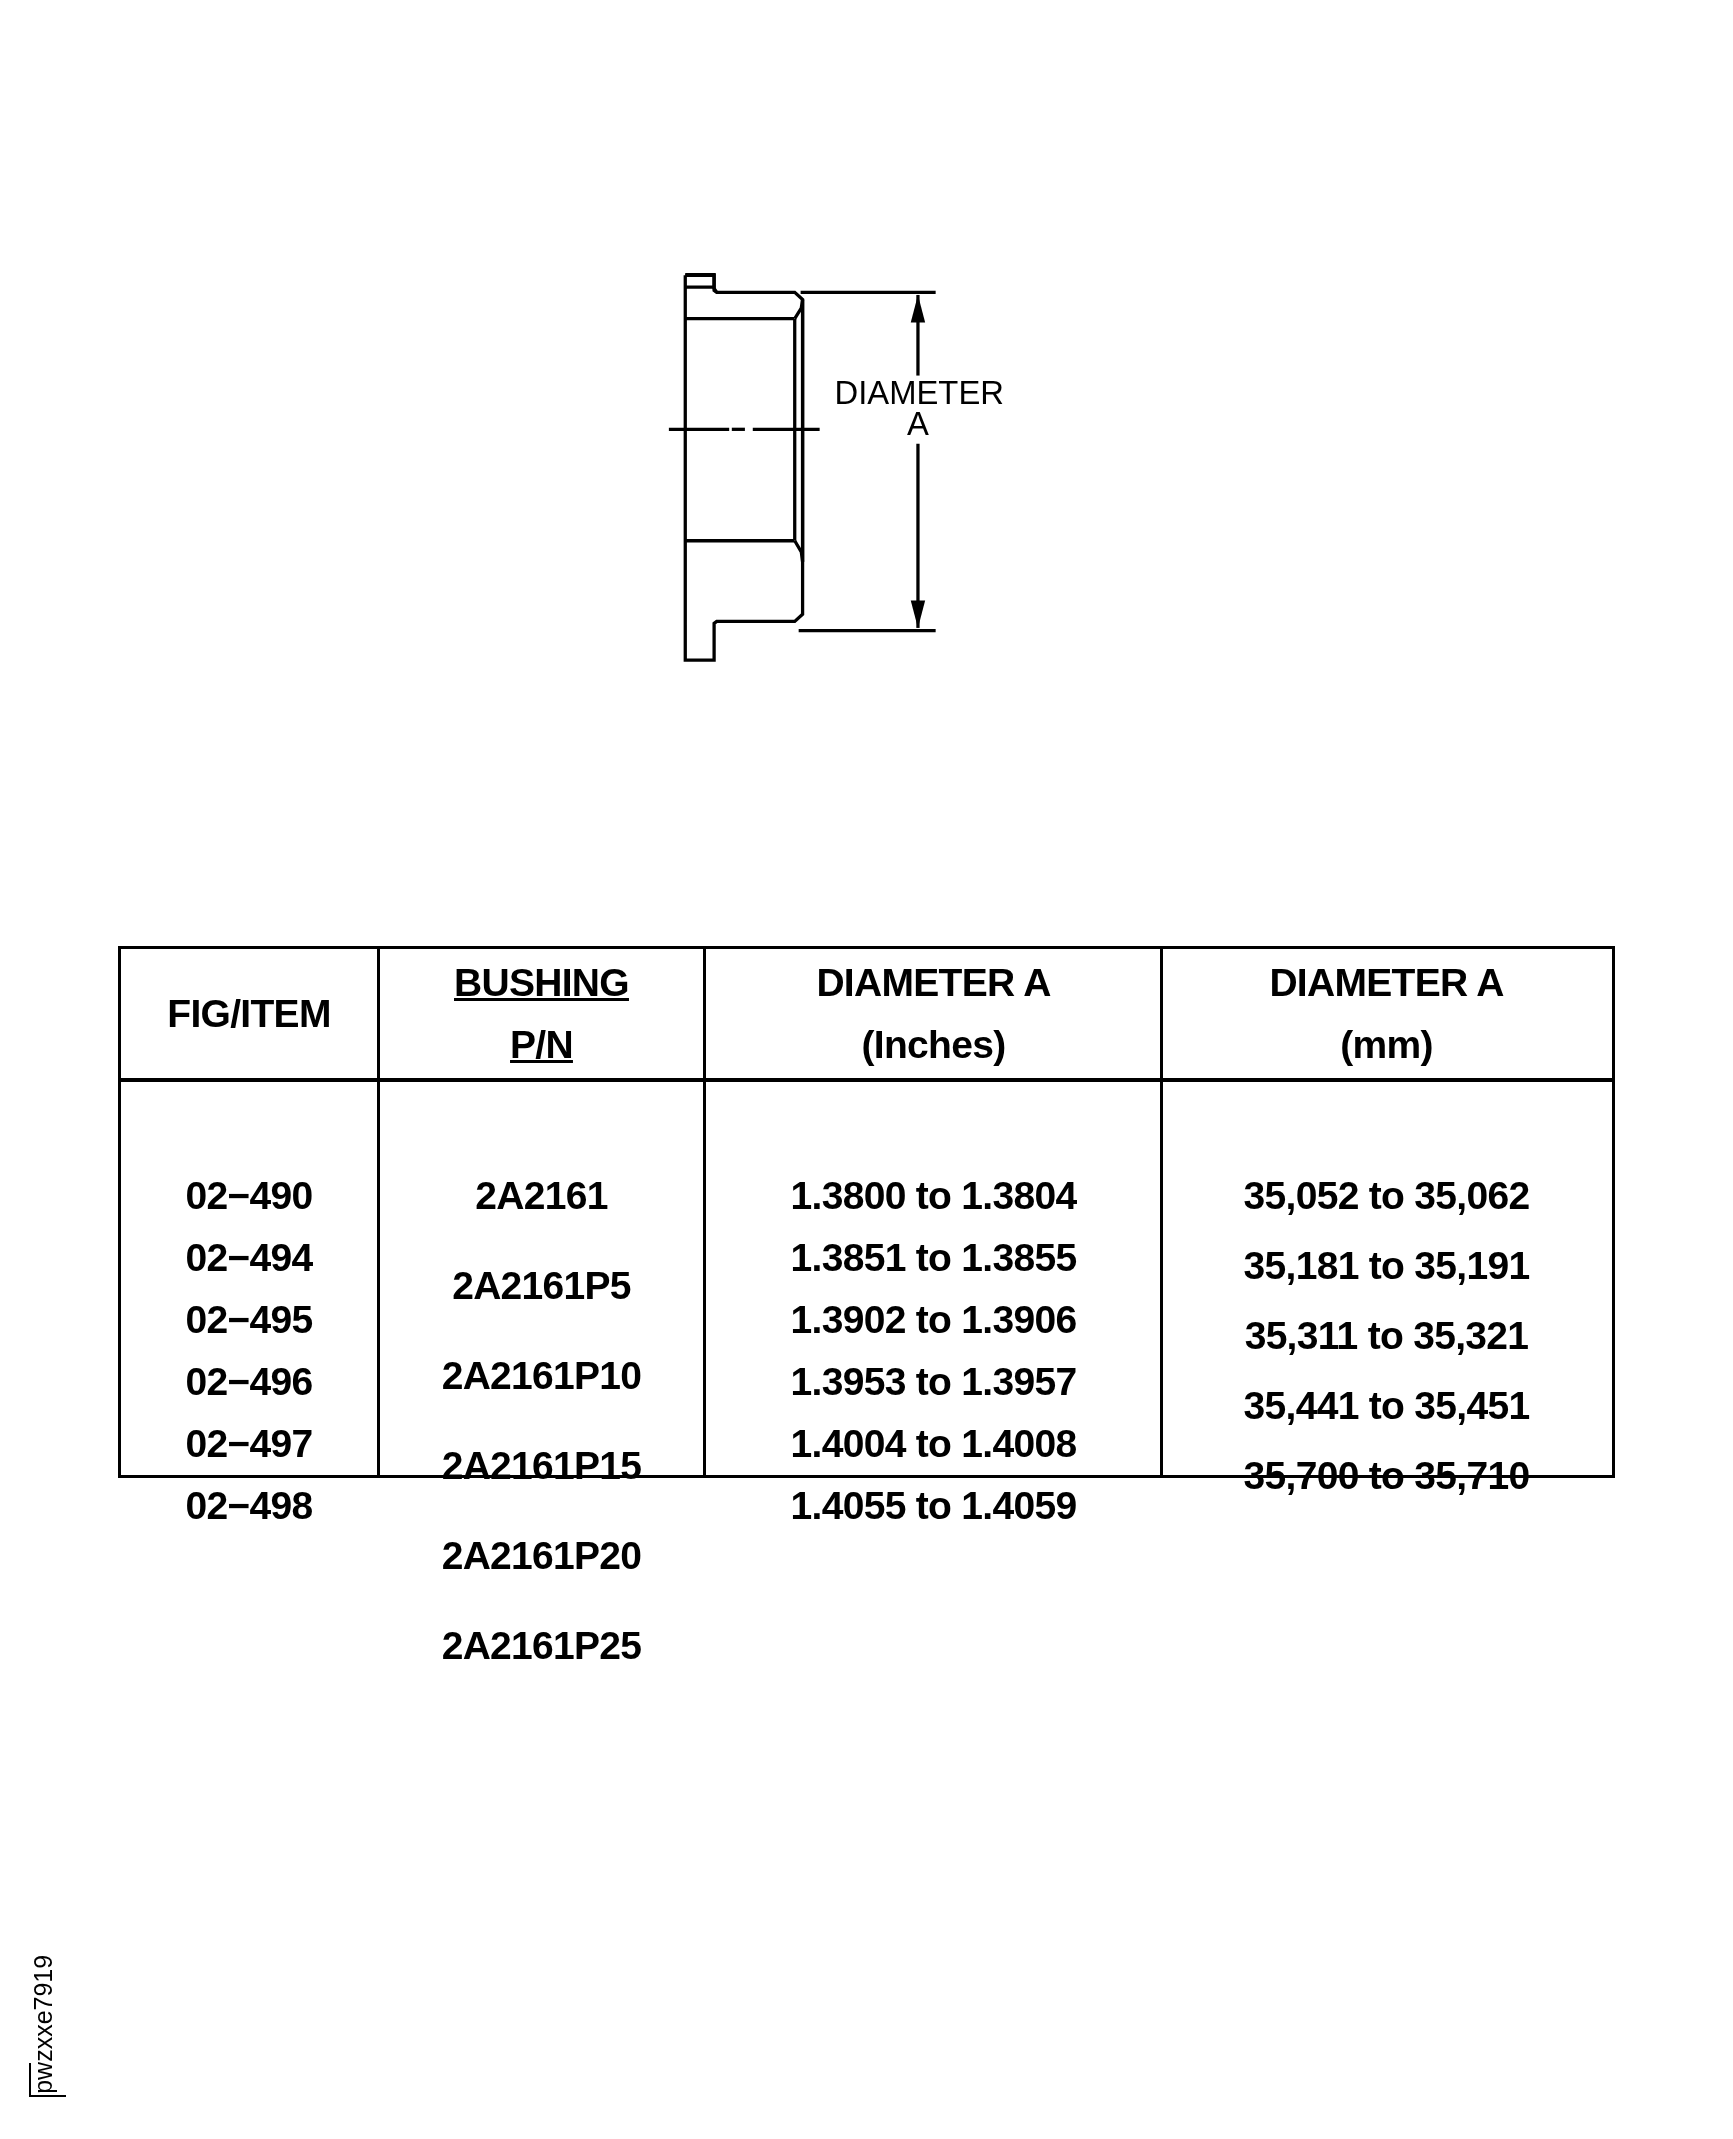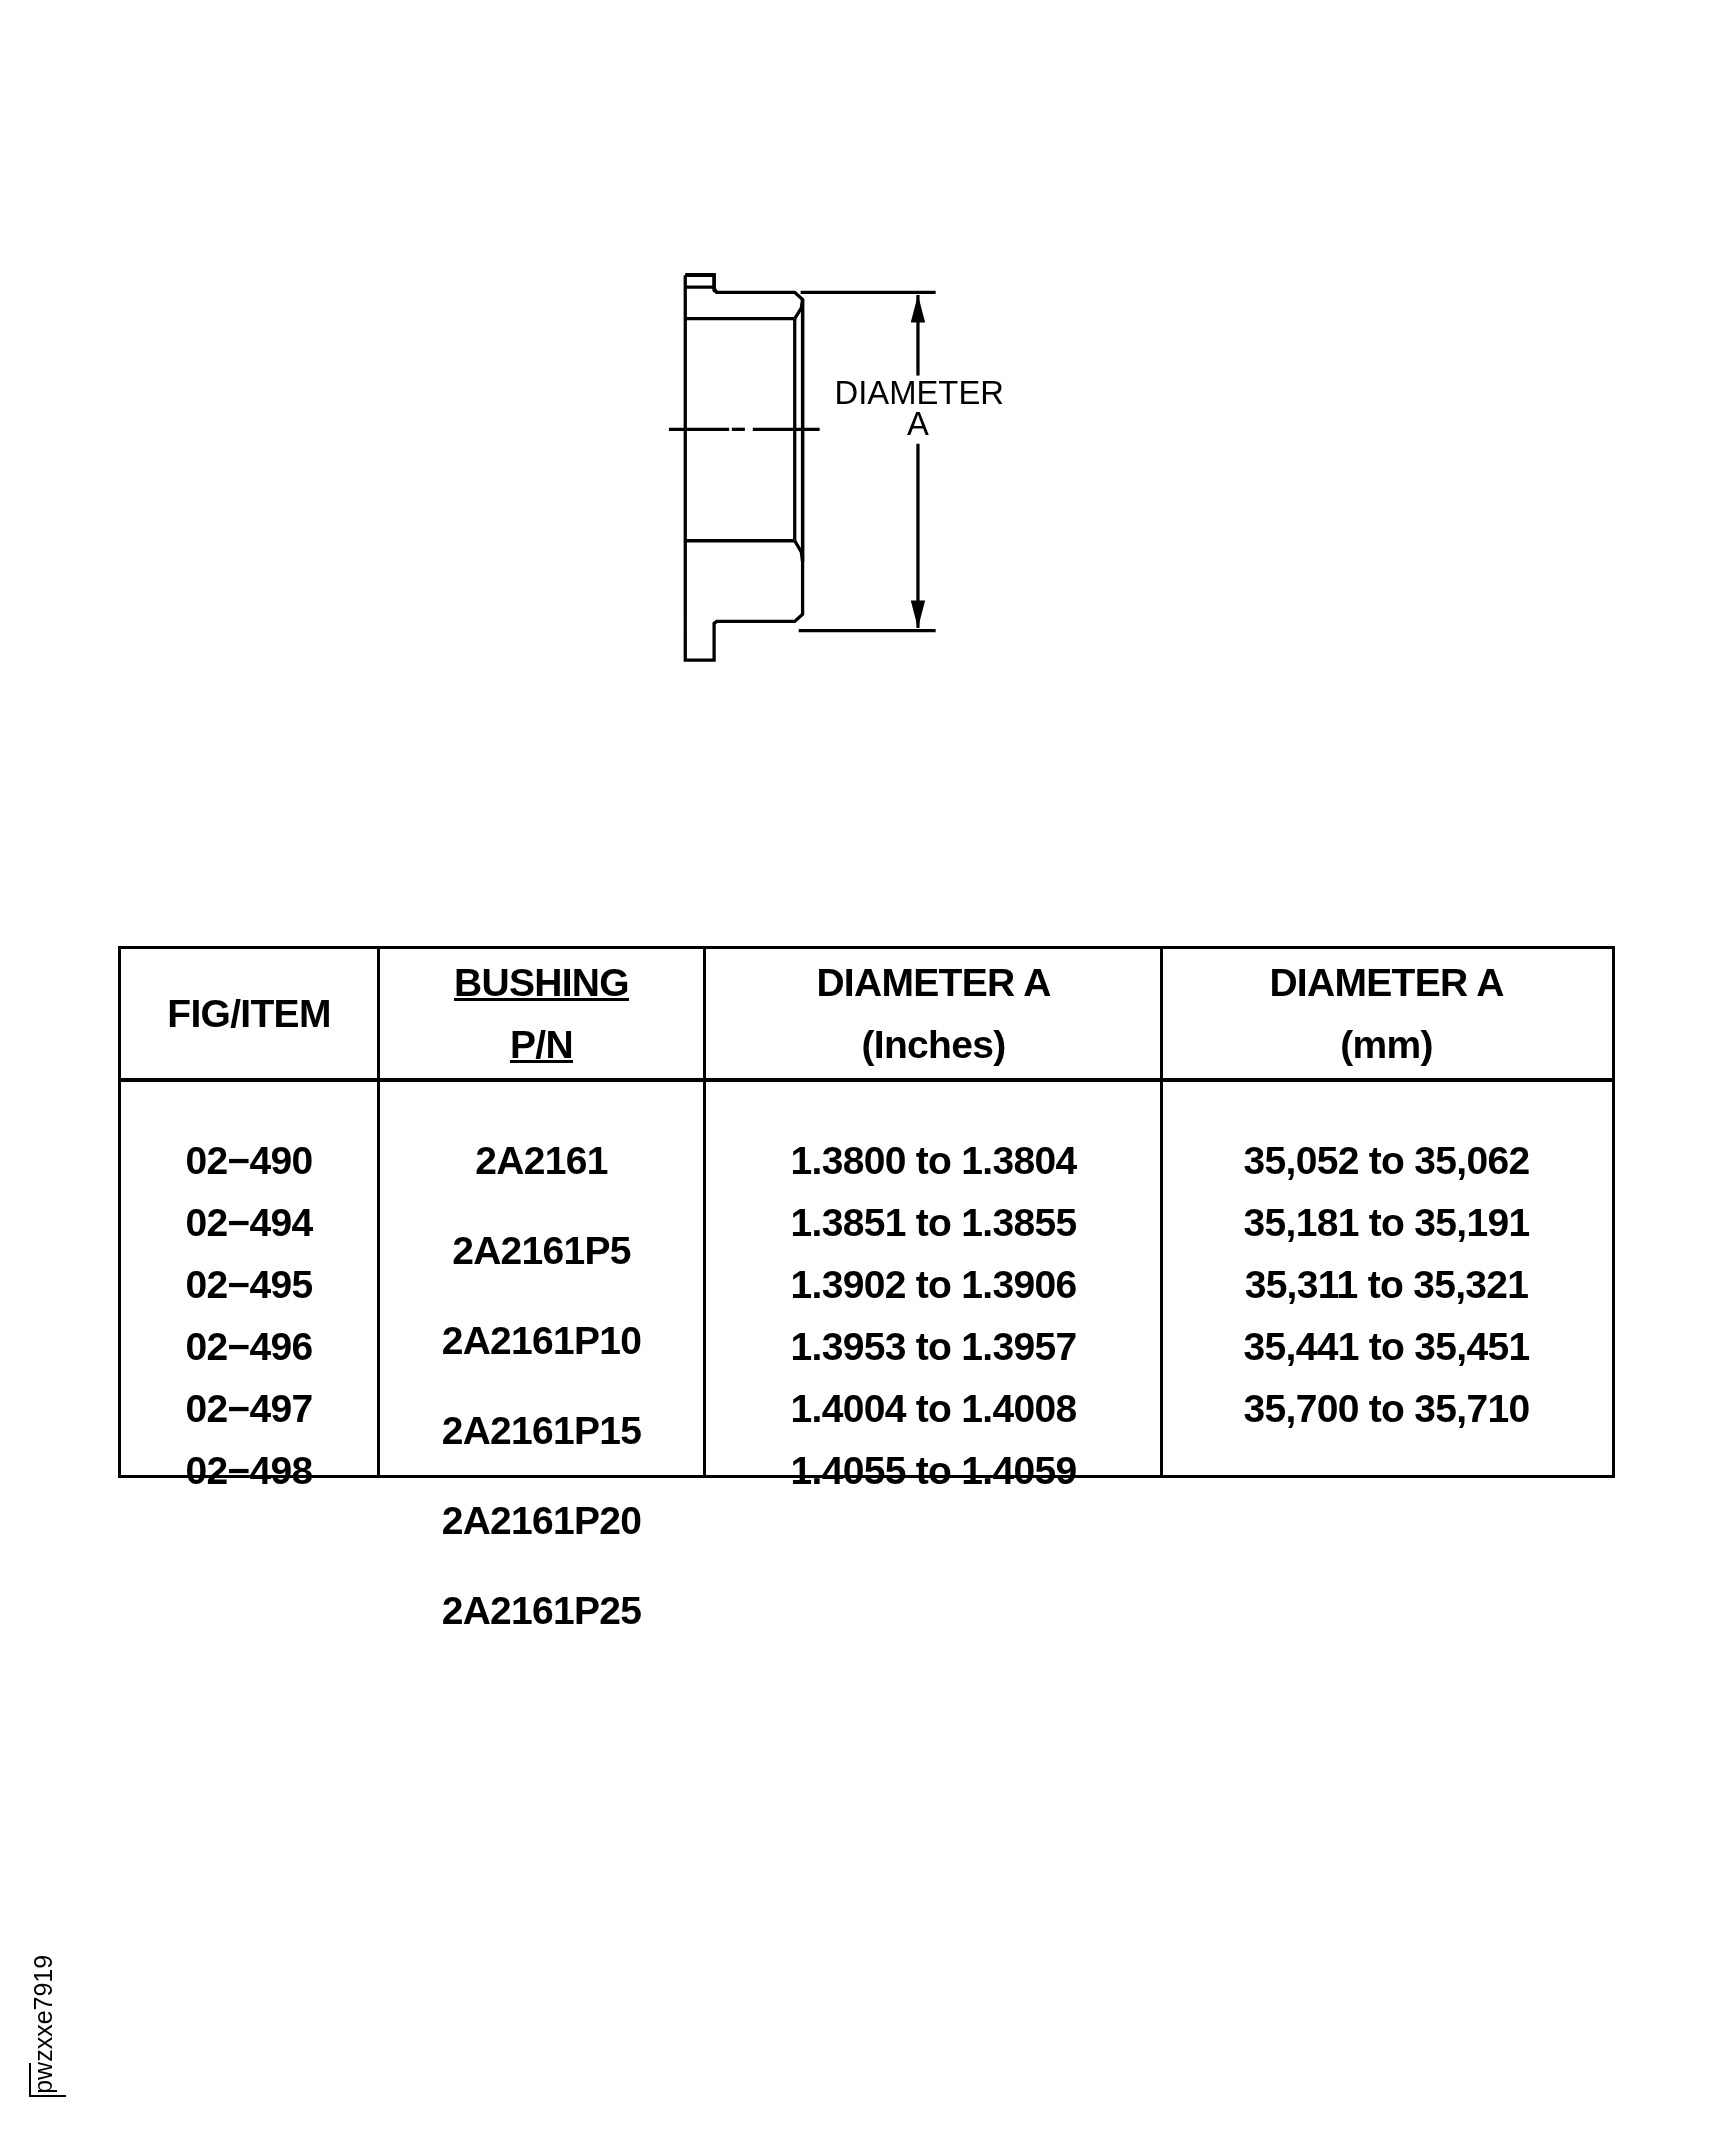--- a/index.html
+++ b/index.html
@@ -9,21 +9,21 @@
   .dim-label { font-family: "Liberation Sans", sans-serif; font-size: 50px; fill: #000; }
   #spec-table { position: absolute; left: 118px; top: 946px; width: 1497px; height: 532px;
                 border: 3.9px solid #000; box-sizing: border-box; }
   .thead { position: absolute; left: 0; top: 0; right: 0; height: 129px;
            border-bottom: 4.6px solid #000; }
   .vline { position: absolute; top: 0; bottom: 0; width: 3.3px; background: #000; }
   .hcell { position: absolute; top: 0; height: 129px; display: flex; flex-direction: column;
            justify-content: center; align-items: center; font-weight: bold; font-size: 39px;
            letter-spacing: -0.7px; line-height: 62px; text-align: center; }
   .tbody-cell { position: absolute; top: 133px; display: flex; flex-direction: column;
-                align-items: center; padding-top: 48px; font-weight: bold; font-size: 39px;
+                align-items: center; padding-top: 83px; font-weight: bold; font-size: 39px;
                 letter-spacing: -0.7px; }
   .tbody-cell span { display: block; height: 62px; line-height: 62px; white-space: nowrap; }
   #fig-id { position: absolute; left: 29px; top: 2099px; transform-origin: 0 0;
             transform: rotate(-90deg); font-size: 25px; white-space: nowrap;
             padding-left: 5.2px; }
   #fig-id-bracket { position: absolute; left: 29px; top: 2063px; width: 37px; height: 34px;
                     border-left: 2px solid #000; border-bottom: 2px solid #000; box-sizing: border-box; }
 </style>
 </head>
 <body>
@@ -100,21 +100,21 @@
     <span>2A2161P25</span>
   </div>
   <div class="tbody-cell" style="left:586px; width:453px;">
     <span>1.3800 to 1.3804</span>
     <span>1.3851 to 1.3855</span>
     <span>1.3902 to 1.3906</span>
     <span>1.3953 to 1.3957</span>
     <span>1.4004 to 1.4008</span>
     <span>1.4055 to 1.4059</span>
   </div>
-  <div class="tbody-cell" style="left:1042px; width:447px;">
+  <div class="tbody-cell" style="left:1042px; width:447px;gap:8px;">
     <span>35,052 to 35,062</span>
     <span>35,181 to 35,191</span>
     <span>35,311 to 35,321</span>
     <span>35,441 to 35,451</span>
     <span>35,700 to 35,710</span>
   </div>
 </div>
 
 <div id="fig-id-bracket"></div>
 <div id="fig-id">pwzxxe7919</div>

